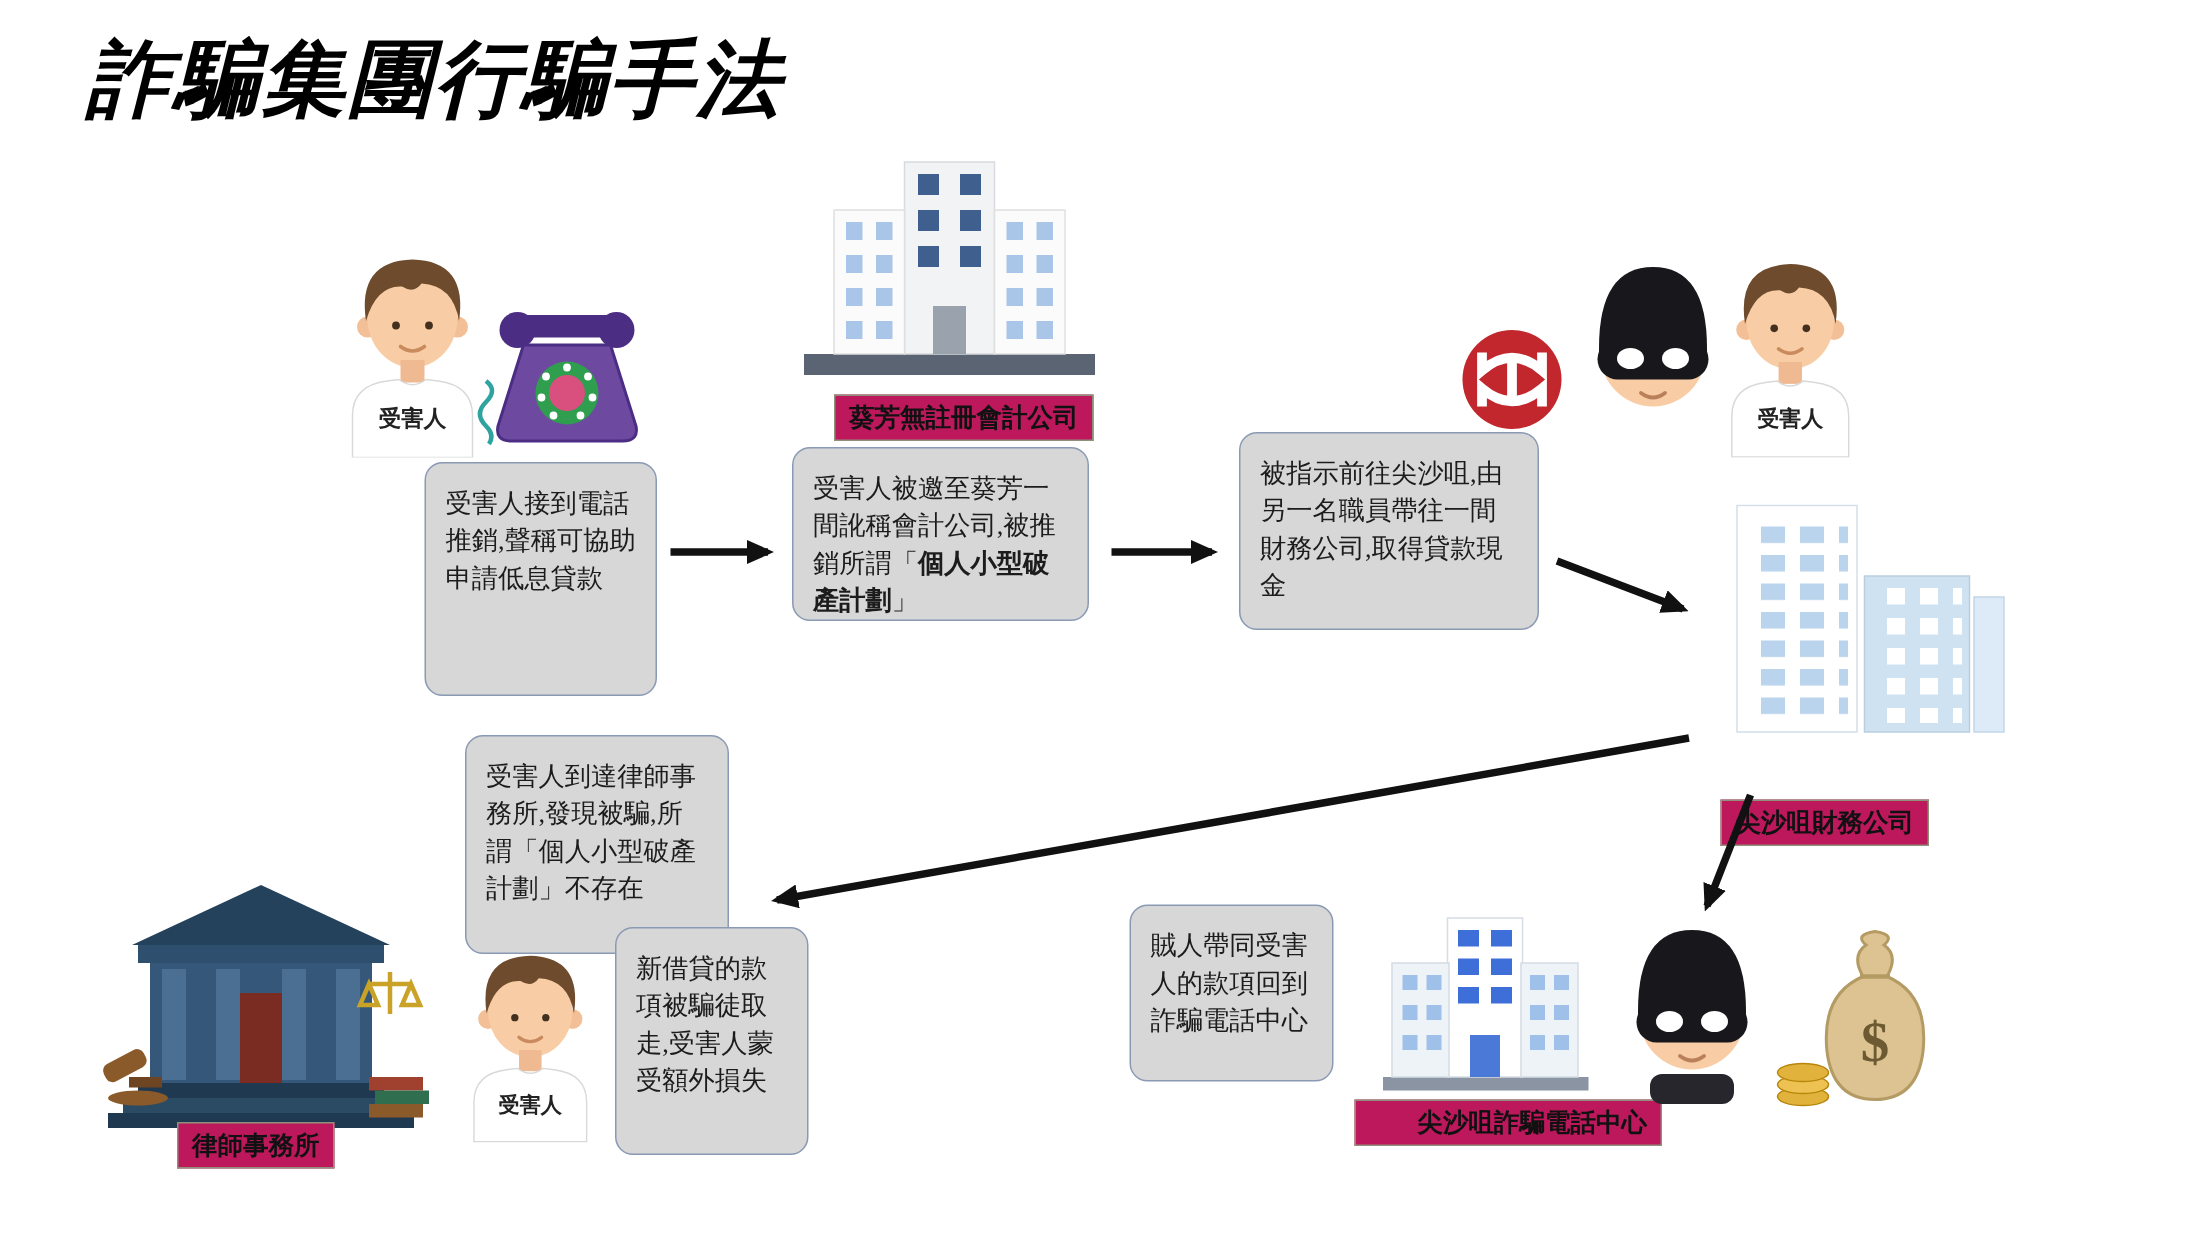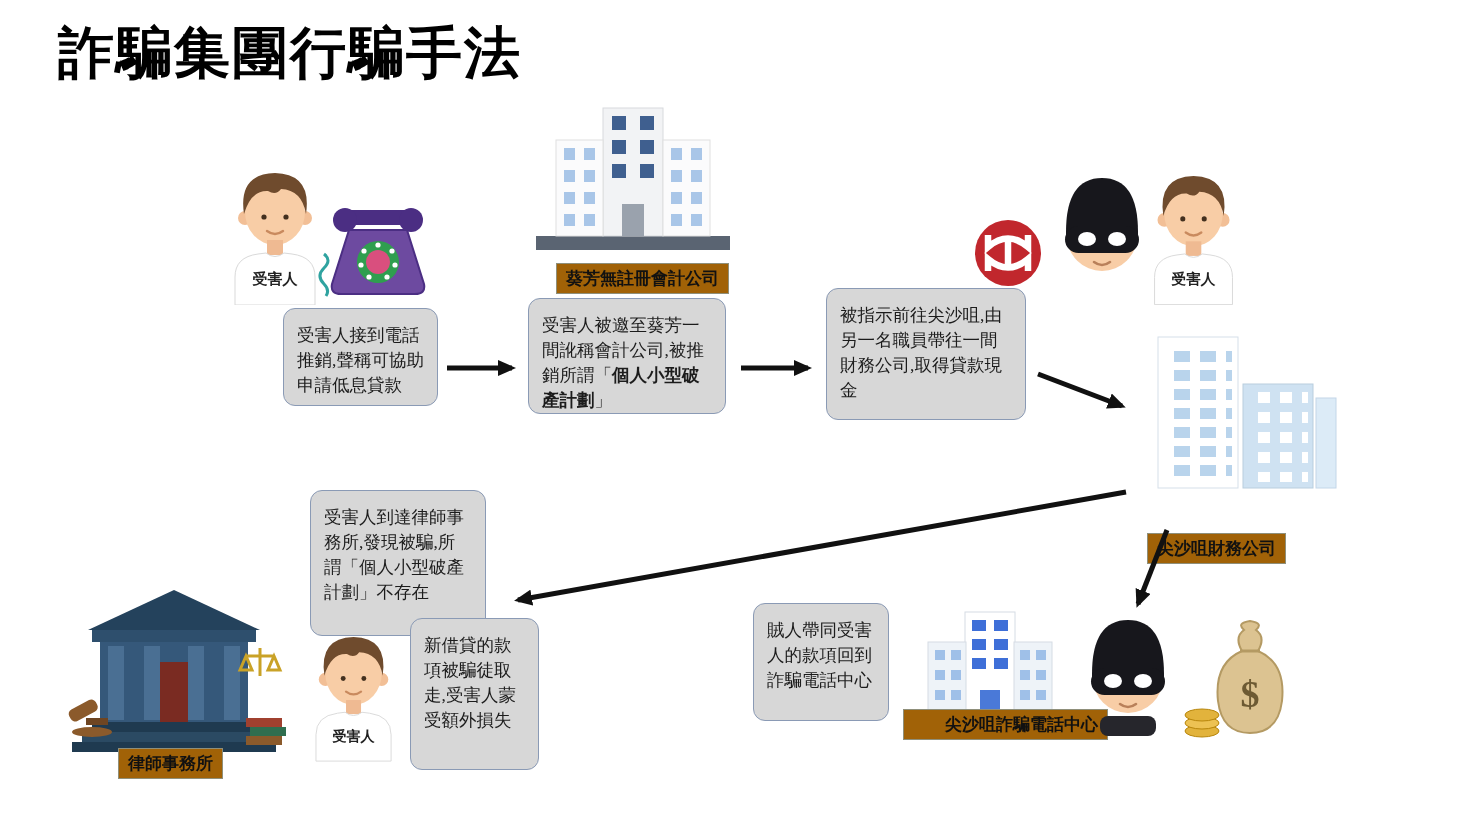--- a/index.html
+++ b/index.html
@@ -1,31 +1,31 @@
 <!DOCTYPE html>
 <html><head>
 <meta charset="utf-8">
 <style>
   html,body{margin:0;padding:0;background:#fff;}
   #canvas{
     position:relative;width:1467px;height:822px;background:#ffffff;overflow:hidden;
     font-family:"Liberation Serif","DejaVu Serif",serif;color:#1a1a1a;
   }
-  .abs{position:absolute;}
+  .abs{position:absolute;font-style:italic;}
   #title{
     left:58px;top:16px;font-size:56px;font-weight:800;letter-spacing:2px;color:#000;
     font-family:"DejaVu Serif","Liberation Serif",serif;
   }
   .box{
     position:absolute;background:#d7d7d7;border:1.6px solid #8a9ab5;border-radius:12px;
     font-size:17.5px;line-height:1.42;padding:14px 13px;box-sizing:border-box;color:#1c1c1c;
   }
   .box .bold{font-weight:bold;}
   .label-tag{
-    position:absolute;background:#a16207;border:1px solid #8f8f7a;
+    position:absolute;background:#be185d;border:1px solid #8f8f7a;
     font-size:17px;font-weight:bold;padding:3px 9px;color:#111;white-space:nowrap;
   }
   .icon-wrap{position:absolute;}
   svg{display:block;}
   #arrow-layer{position:absolute;left:0;top:0;pointer-events:none;}
 </style>
 </head>
 <body>
 
 <div id="canvas">
@@ -146,21 +146,21 @@
       </defs>
       <rect x="168" y="66" width="20" height="90" fill="#dcebf7" stroke="#c3d6e8"></rect>
       <rect x="10" y="5" width="80" height="151" fill="#ffffff" stroke="#d5dfe9"></rect>
       <rect x="18" y="12" width="66" height="138" fill="url(#winA)"></rect>
       <rect x="95" y="52" width="70" height="104" fill="#cfe2f2" stroke="#b9cede"></rect>
       <rect x="102" y="60" width="58" height="90" fill="url(#winB)"></rect>
     </svg>
   </div>
   <div class="label-tag" style="left:1147px;top:492px;margin-top:41px;">尖沙咀財務公司</div>
 
-  <div class="box" style="left:283px;top:308px;width:155px;height:98px;">
+  <div class="box" style="left:283px;top:308px;width:155px;height:156px;">
     <span>受害人接到電話推銷,聲稱可協助申請低息貸款</span>
   </div>
 
   <div class="box" style="left:528px;top:298px;width:198px;height:116px;">
     <span>受害人被邀至葵芳一間訛稱會計公司,被推銷所謂「</span><span class="bold">個人小型破產計劃</span><span>」</span>
   </div>
 
   <div class="box" style="left:826px;top:288px;width:200px;height:132px;">
     <span>被指示前往尖沙咀,由另一名職員帶往一間財務公司,取得貸款現金</span>
   </div>
@@ -236,21 +236,21 @@
       <rect x="17" y="84" width="10" height="10" fill="#9fc0e8"></rect>
         <rect x="33" y="84" width="10" height="10" fill="#9fc0e8"></rect>
       <rect x="102" y="44" width="10" height="10" fill="#9fc0e8"></rect>
         <rect x="118" y="44" width="10" height="10" fill="#9fc0e8"></rect>
       <rect x="102" y="64" width="10" height="10" fill="#9fc0e8"></rect>
         <rect x="118" y="64" width="10" height="10" fill="#9fc0e8"></rect>
       <rect x="102" y="84" width="10" height="10" fill="#9fc0e8"></rect>
         <rect x="118" y="84" width="10" height="10" fill="#9fc0e8"></rect>
     </svg>
   </div>
-  <div class="label-tag" style="left:903px;top:709px;padding-left:41px;">尖沙咀詐騙電話中心</div>
+  <div class="label-tag" style="left:903px;top:733px;padding-left:41px;">尖沙咀詐騙電話中心</div>
 
   <div class="icon-wrap" style="left:1078px;top:612px;">
     <svg width="100" height="128" viewBox="0 0 100 128">
       <circle cx="50" cy="66" r="35" fill="#f8cda6"></circle>
       <path d="M14 62 Q14 8 50 8 Q86 8 86 62 L86 66 L14 66 Z" fill="#17171c"></path>
       <rect x="13" y="56" width="74" height="27" rx="13.5" fill="#17171c"></rect>
       <ellipse cx="35" cy="69" rx="9" ry="7" fill="#fff"></ellipse>
       <ellipse cx="65" cy="69" rx="9" ry="7" fill="#fff"></ellipse>
       <path d="M42 92 Q50 98 58 92" stroke="#b9805a" stroke-width="2.6" fill="none" stroke-linecap="round"></path>
       <rect x="22" y="104" width="56" height="20" rx="8" fill="#26262c"></rect>

